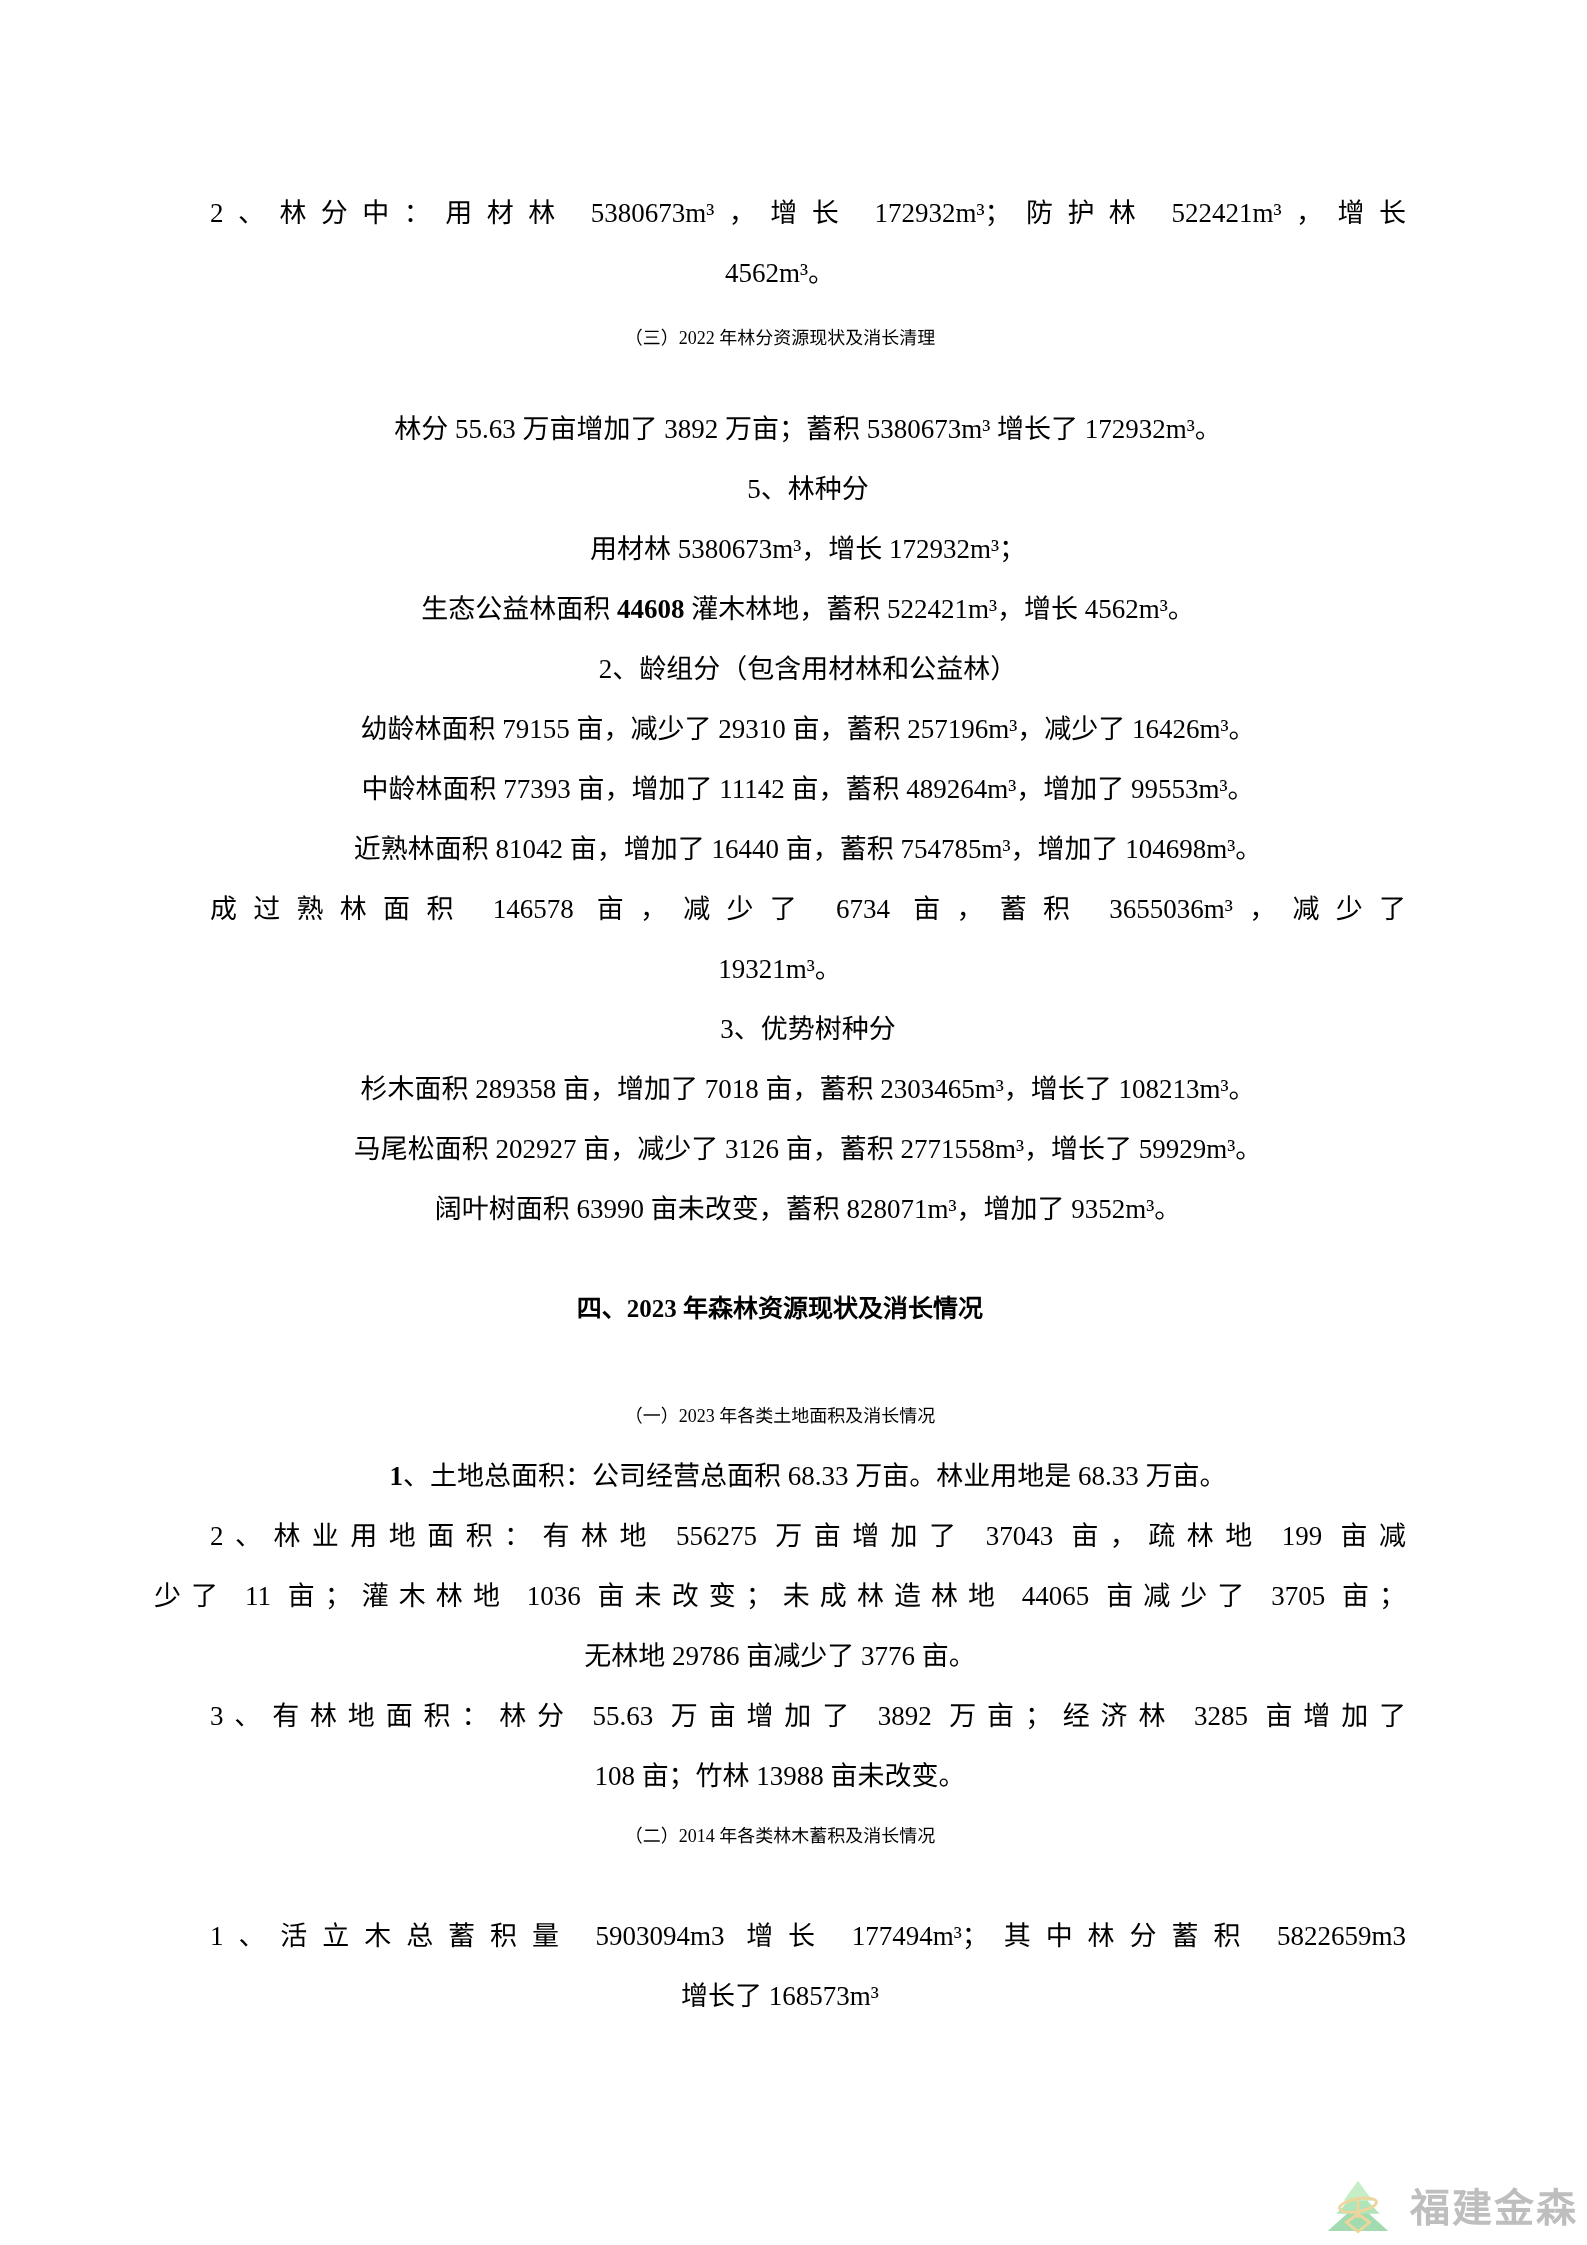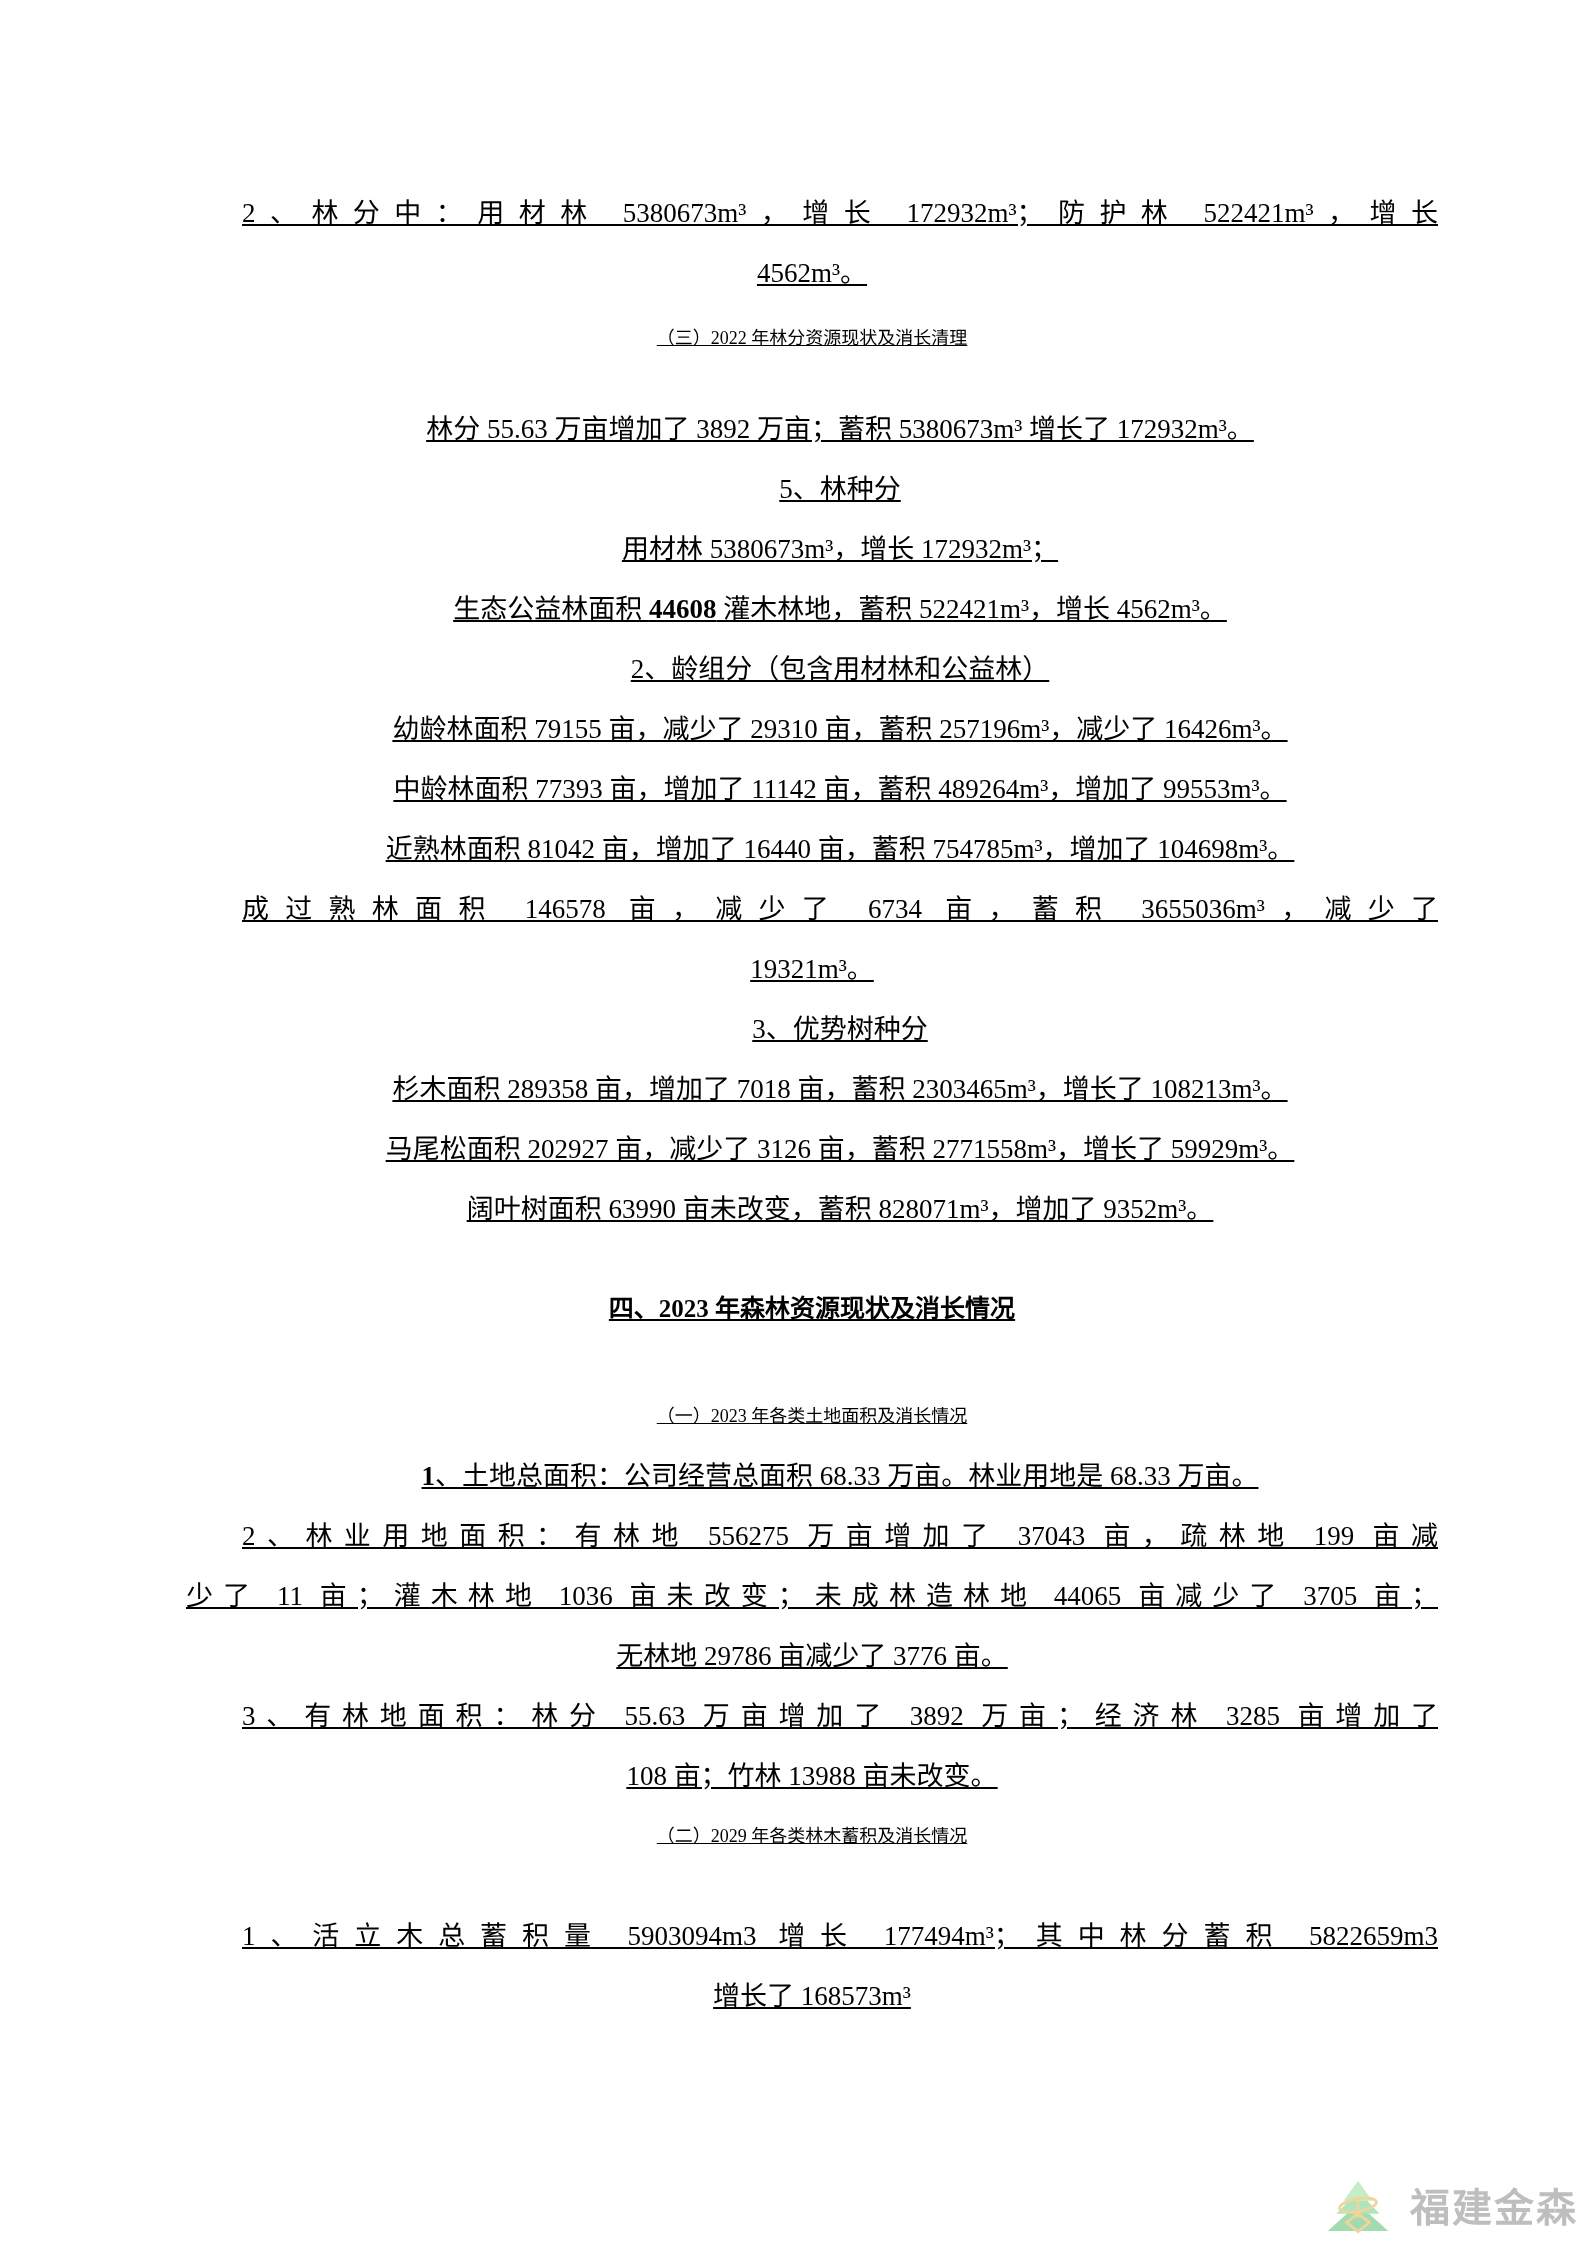--- a/index.html
+++ b/index.html
@@ -7,24 +7,23 @@
     position:relative;
     width:1587px;
     height:2245px;
     background:#ffffff;
     overflow:hidden;
     font-family:"Liberation Serif","DejaVu Serif",serif;
     color:#000000;
   }
   .doc{
     position:absolute;
-    left:186px;
+    left:154px;
     top:183px;
     width:1252px;
-    text-decoration:underline;
   }
   .line{
     font-size:27px;
     line-height:60px;
     white-space:normal;
     text-align:center;
   }
   .indent{ text-indent:56px; }
   .jf{ text-align:justify; text-align-last:justify; }
   .subheading{ font-size:18px; line-height:60px; }
@@ -87,21 +86,21 @@
     <div class="line h-main">四、2023 年森林资源现状及消长情况</div>
 
     <div class="line subheading sh-after-h">（一）2023 年各类土地面积及消长情况</div>
     <div class="line indent"><span></span><span class="b">1</span><span>、土地总面积：公司经营总面积 68.33 万亩。林业用地是 68.33 万亩。</span></div>
     <div class="line indent jf">2、林业用地面积：有林地 556275 万亩增加了 37043 亩，疏林地 199 亩减</div>
     <div class="line jf">少了 11 亩；灌木林地 1036 亩未改变；未成林造林地 44065 亩减少了 3705 亩；</div>
     <div class="line">无林地 29786 亩减少了 3776 亩。</div>
     <div class="line indent jf">3、有林地面积：林分 55.63 万亩增加了 3892 万亩；经济林 3285 亩增加了</div>
     <div class="line">108 亩；竹林 13988 亩未改变。</div>
 
-    <div class="line subheading sh-2">（二）2029 年各类林木蓄积及消长情况</div>
+    <div class="line subheading sh-2">（二）2014 年各类林木蓄积及消长情况</div>
     <div class="line indent jf gap-top-lg">1、活立木总蓄积量 5903094m3 增长 177494m³；其中林分蓄积 5822659m3</div>
     <div class="line">增长了 168573m³</div>
 
   </div>
 
   <div class="footer-logo">
     <svg width="72" height="58" viewBox="0 0 100 80" aria-hidden="true">
       <polygon points="50,34 8,72 92,72" fill="#84cf96"></polygon>
       <polygon points="50,16 20,48 80,48" fill="#96dba4"></polygon>
       <polygon points="50,2 30,30 70,30" fill="#b2e8b4"></polygon>

